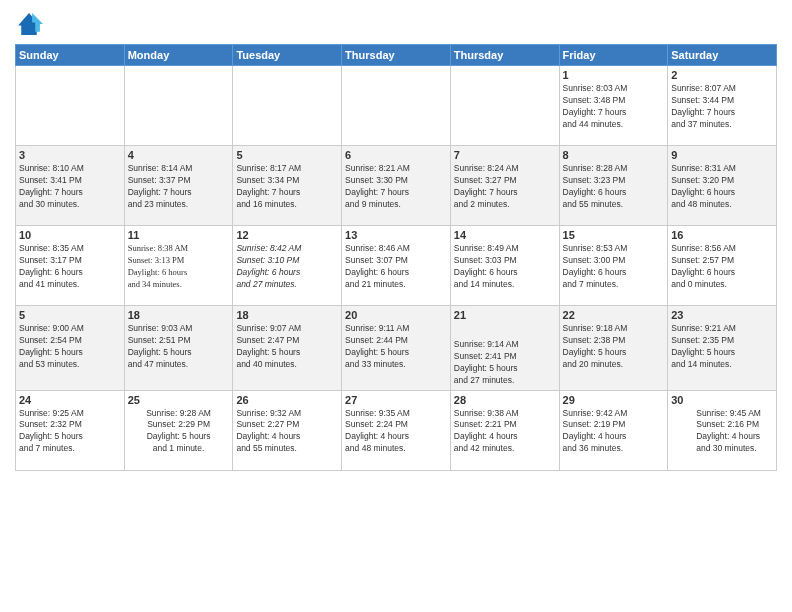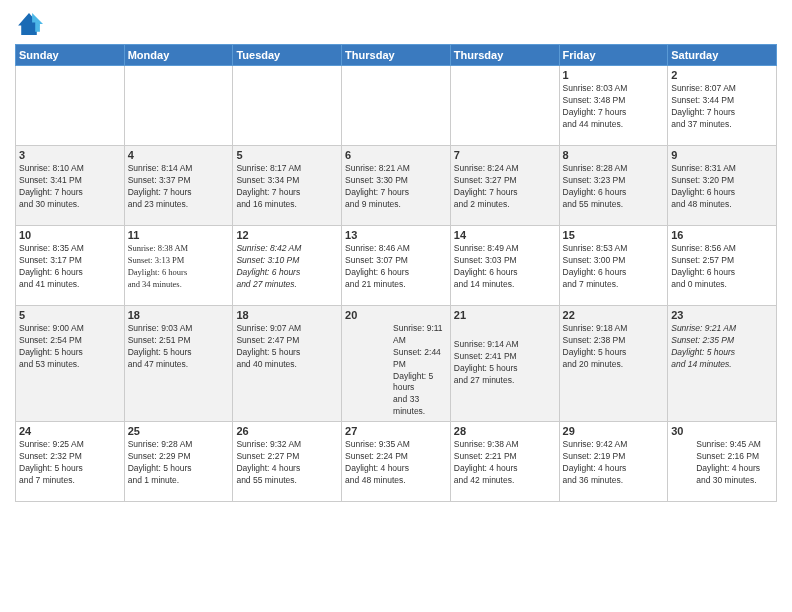--- a/index.html
+++ b/index.html
@@ -266,58 +266,58 @@
           </td>
           <td>
             <span class="day-num">18</span>
             <div class="day-info" style="white-space: pre-line;">Sunrise: 9:07 AM
 Sunset: 2:47 PM
 Daylight: 5 hours
 and 40 minutes.</div>
           </td>
           <td>
             <span class="day-num">20</span>
-            <div class="day-info" style="white-space: pre-line; margin-left: 48px;">Sunrise: 9:11 AM
+            <div class="day-info" style="white-space: pre-line;">Sunrise: 9:11 AM
 Sunset: 2:44 PM
 Daylight: 5 hours
 and 33 minutes.</div>
           </td>
           <td>
             <span class="day-num">21</span>
             <div class="day-info" style="white-space: pre-line; margin-top: 18px;">Sunrise: 9:14 AM
 Sunset: 2:41 PM
 Daylight: 5 hours
 and 27 minutes.</div>
           </td>
           <td>
             <span class="day-num">22</span>
             <div class="day-info" style="white-space: pre-line;">Sunrise: 9:18 AM
 Sunset: 2:38 PM
 Daylight: 5 hours
 and 20 minutes.</div>
           </td>
           <td>
             <span class="day-num">23</span>
-            <div class="day-info" style="white-space: pre-line; font-style: italic;">Sunrise: 9:21 AM
+            <div class="day-info" style="white-space: pre-line;">Sunrise: 9:21 AM
 Sunset: 2:35 PM
 Daylight: 5 hours
 and 14 minutes.</div>
           </td>
         </tr>
         <tr>
           <td>
             <span class="day-num">24</span>
             <div class="day-info" style="white-space: pre-line;">Sunrise: 9:25 AM
 Sunset: 2:32 PM
 Daylight: 5 hours
 and 7 minutes.</div>
           </td>
           <td>
             <span class="day-num">25</span>
-            <div class="day-info" style="white-space: pre-line;">Sunrise: 9:28 AM
+            <div class="day-info" style="white-space: pre-line; text-align: center;">Sunrise: 9:28 AM
 Sunset: 2:29 PM
 Daylight: 5 hours
 and 1 minute.</div>
           </td>
           <td>
             <span class="day-num">26</span>
             <div class="day-info" style="white-space: pre-line;">Sunrise: 9:32 AM
 Sunset: 2:27 PM
 Daylight: 4 hours
 and 55 minutes.</div>

